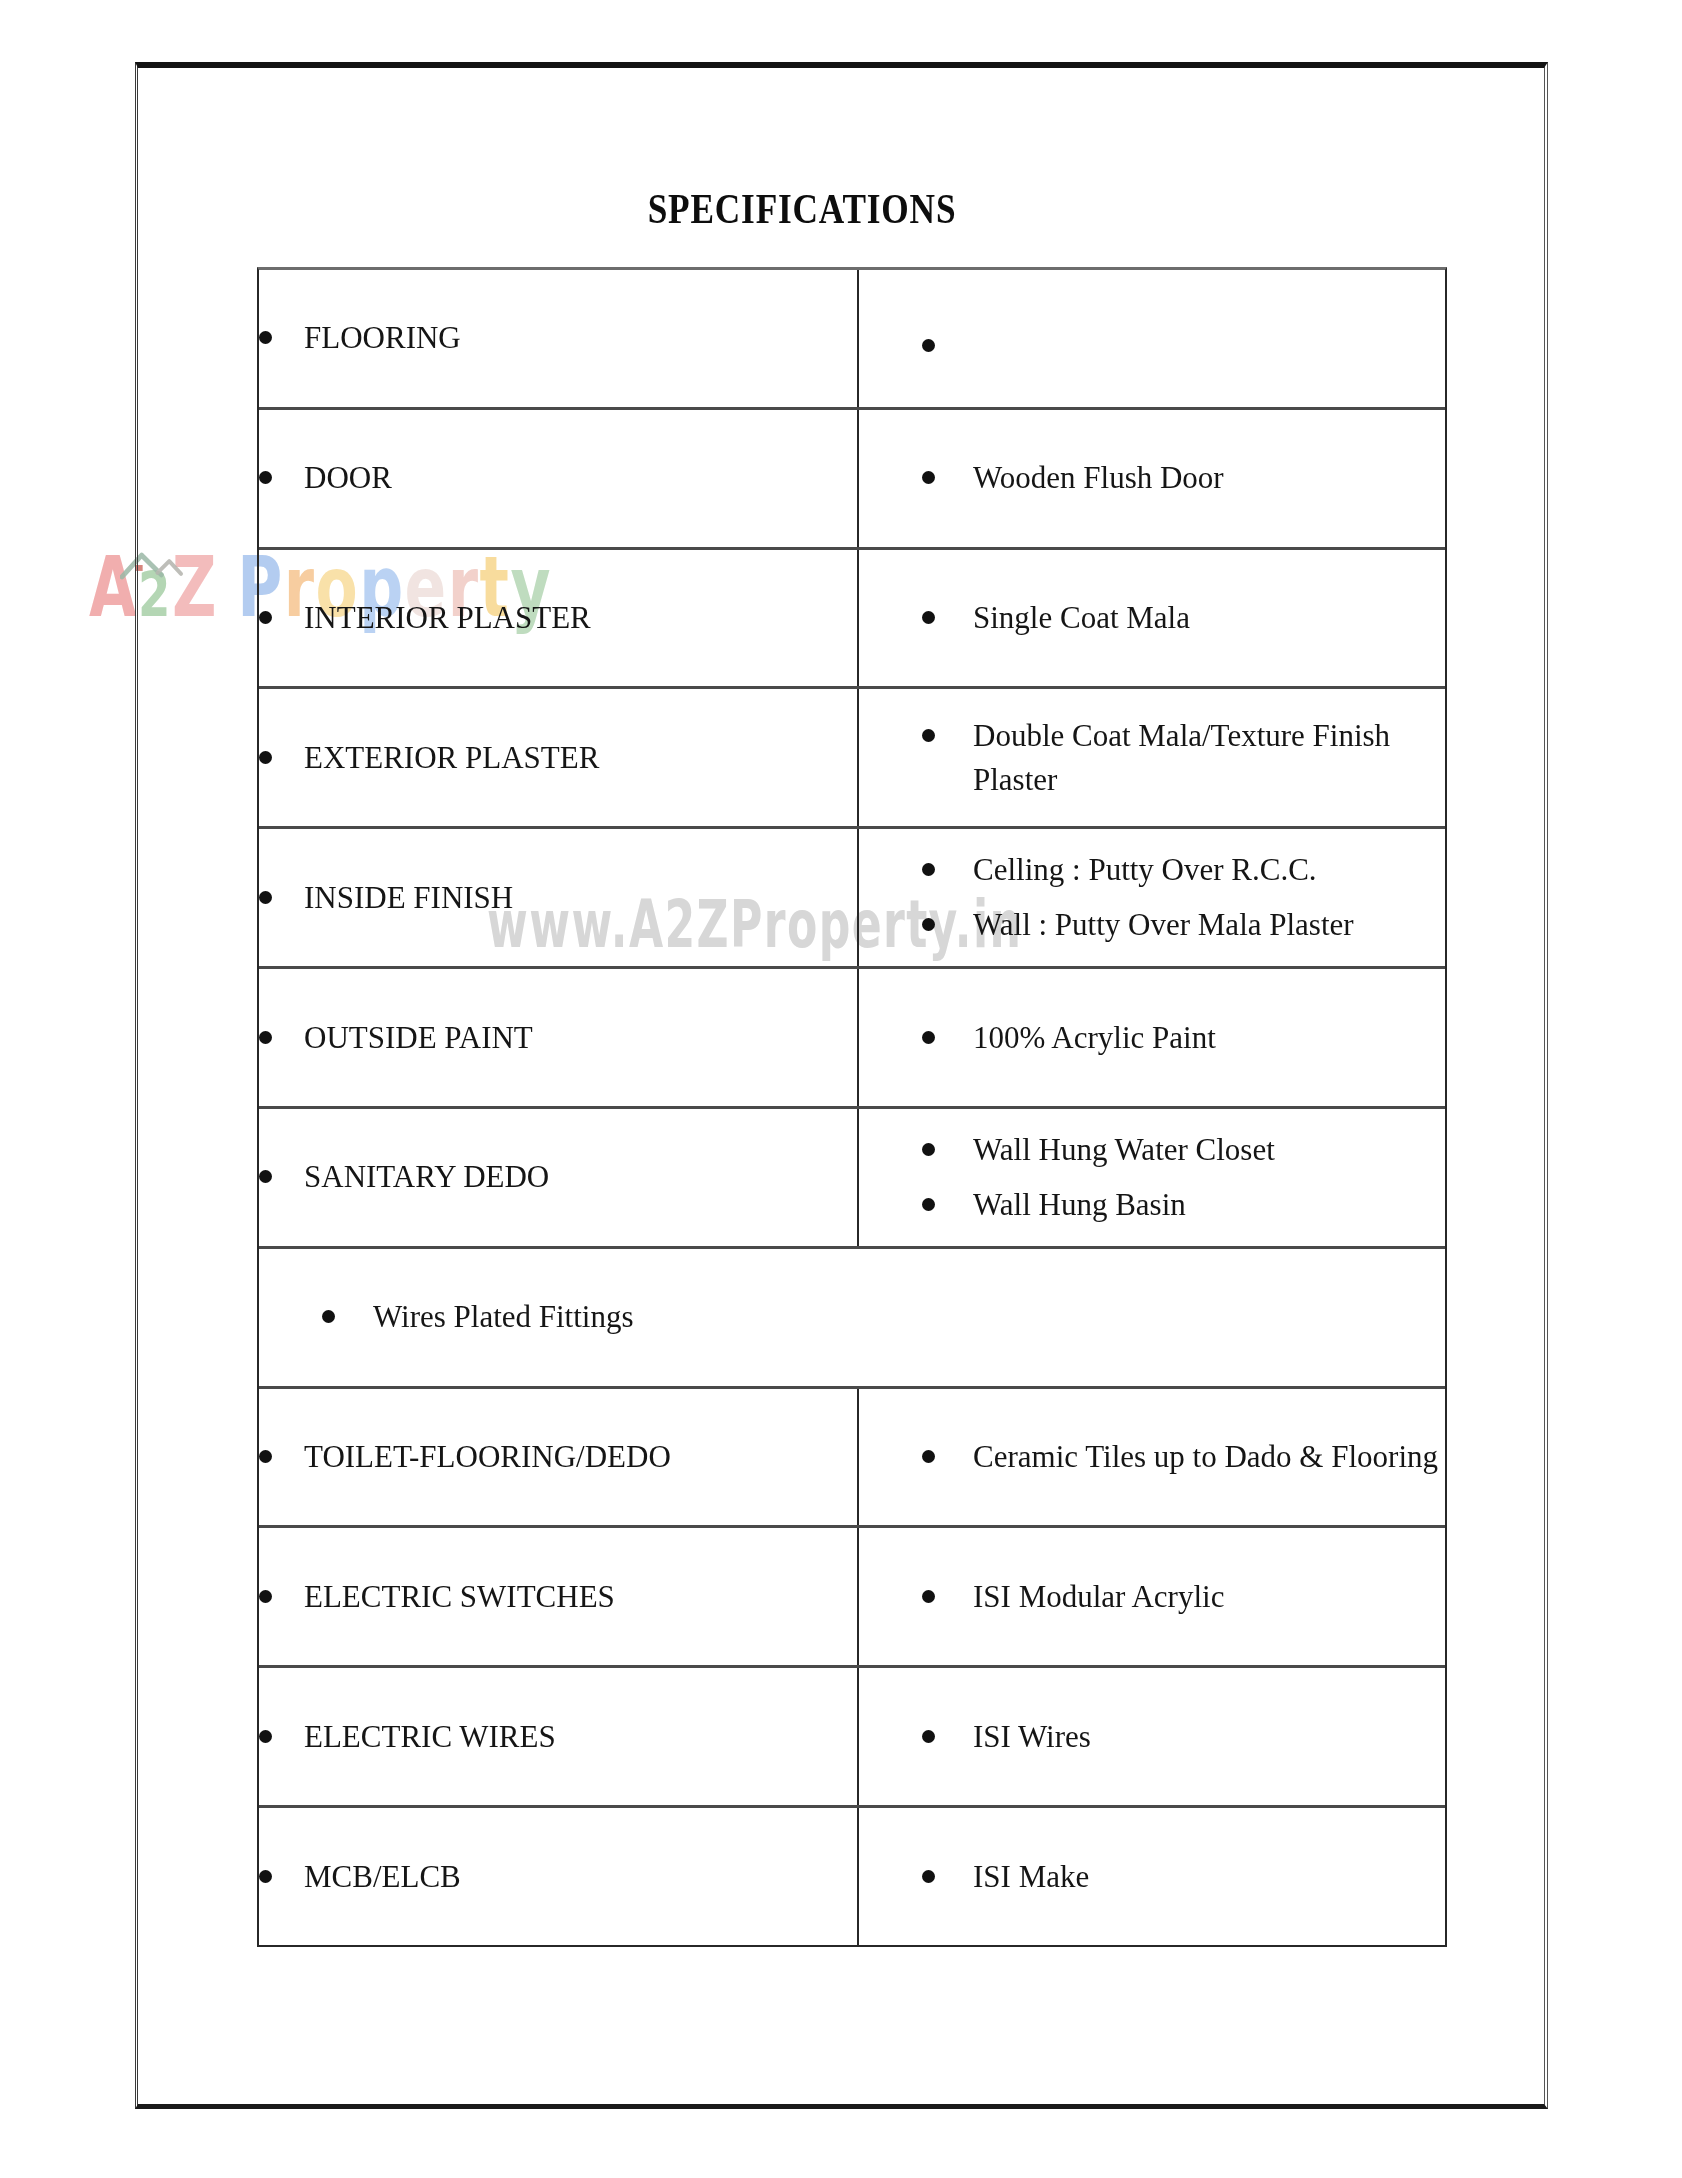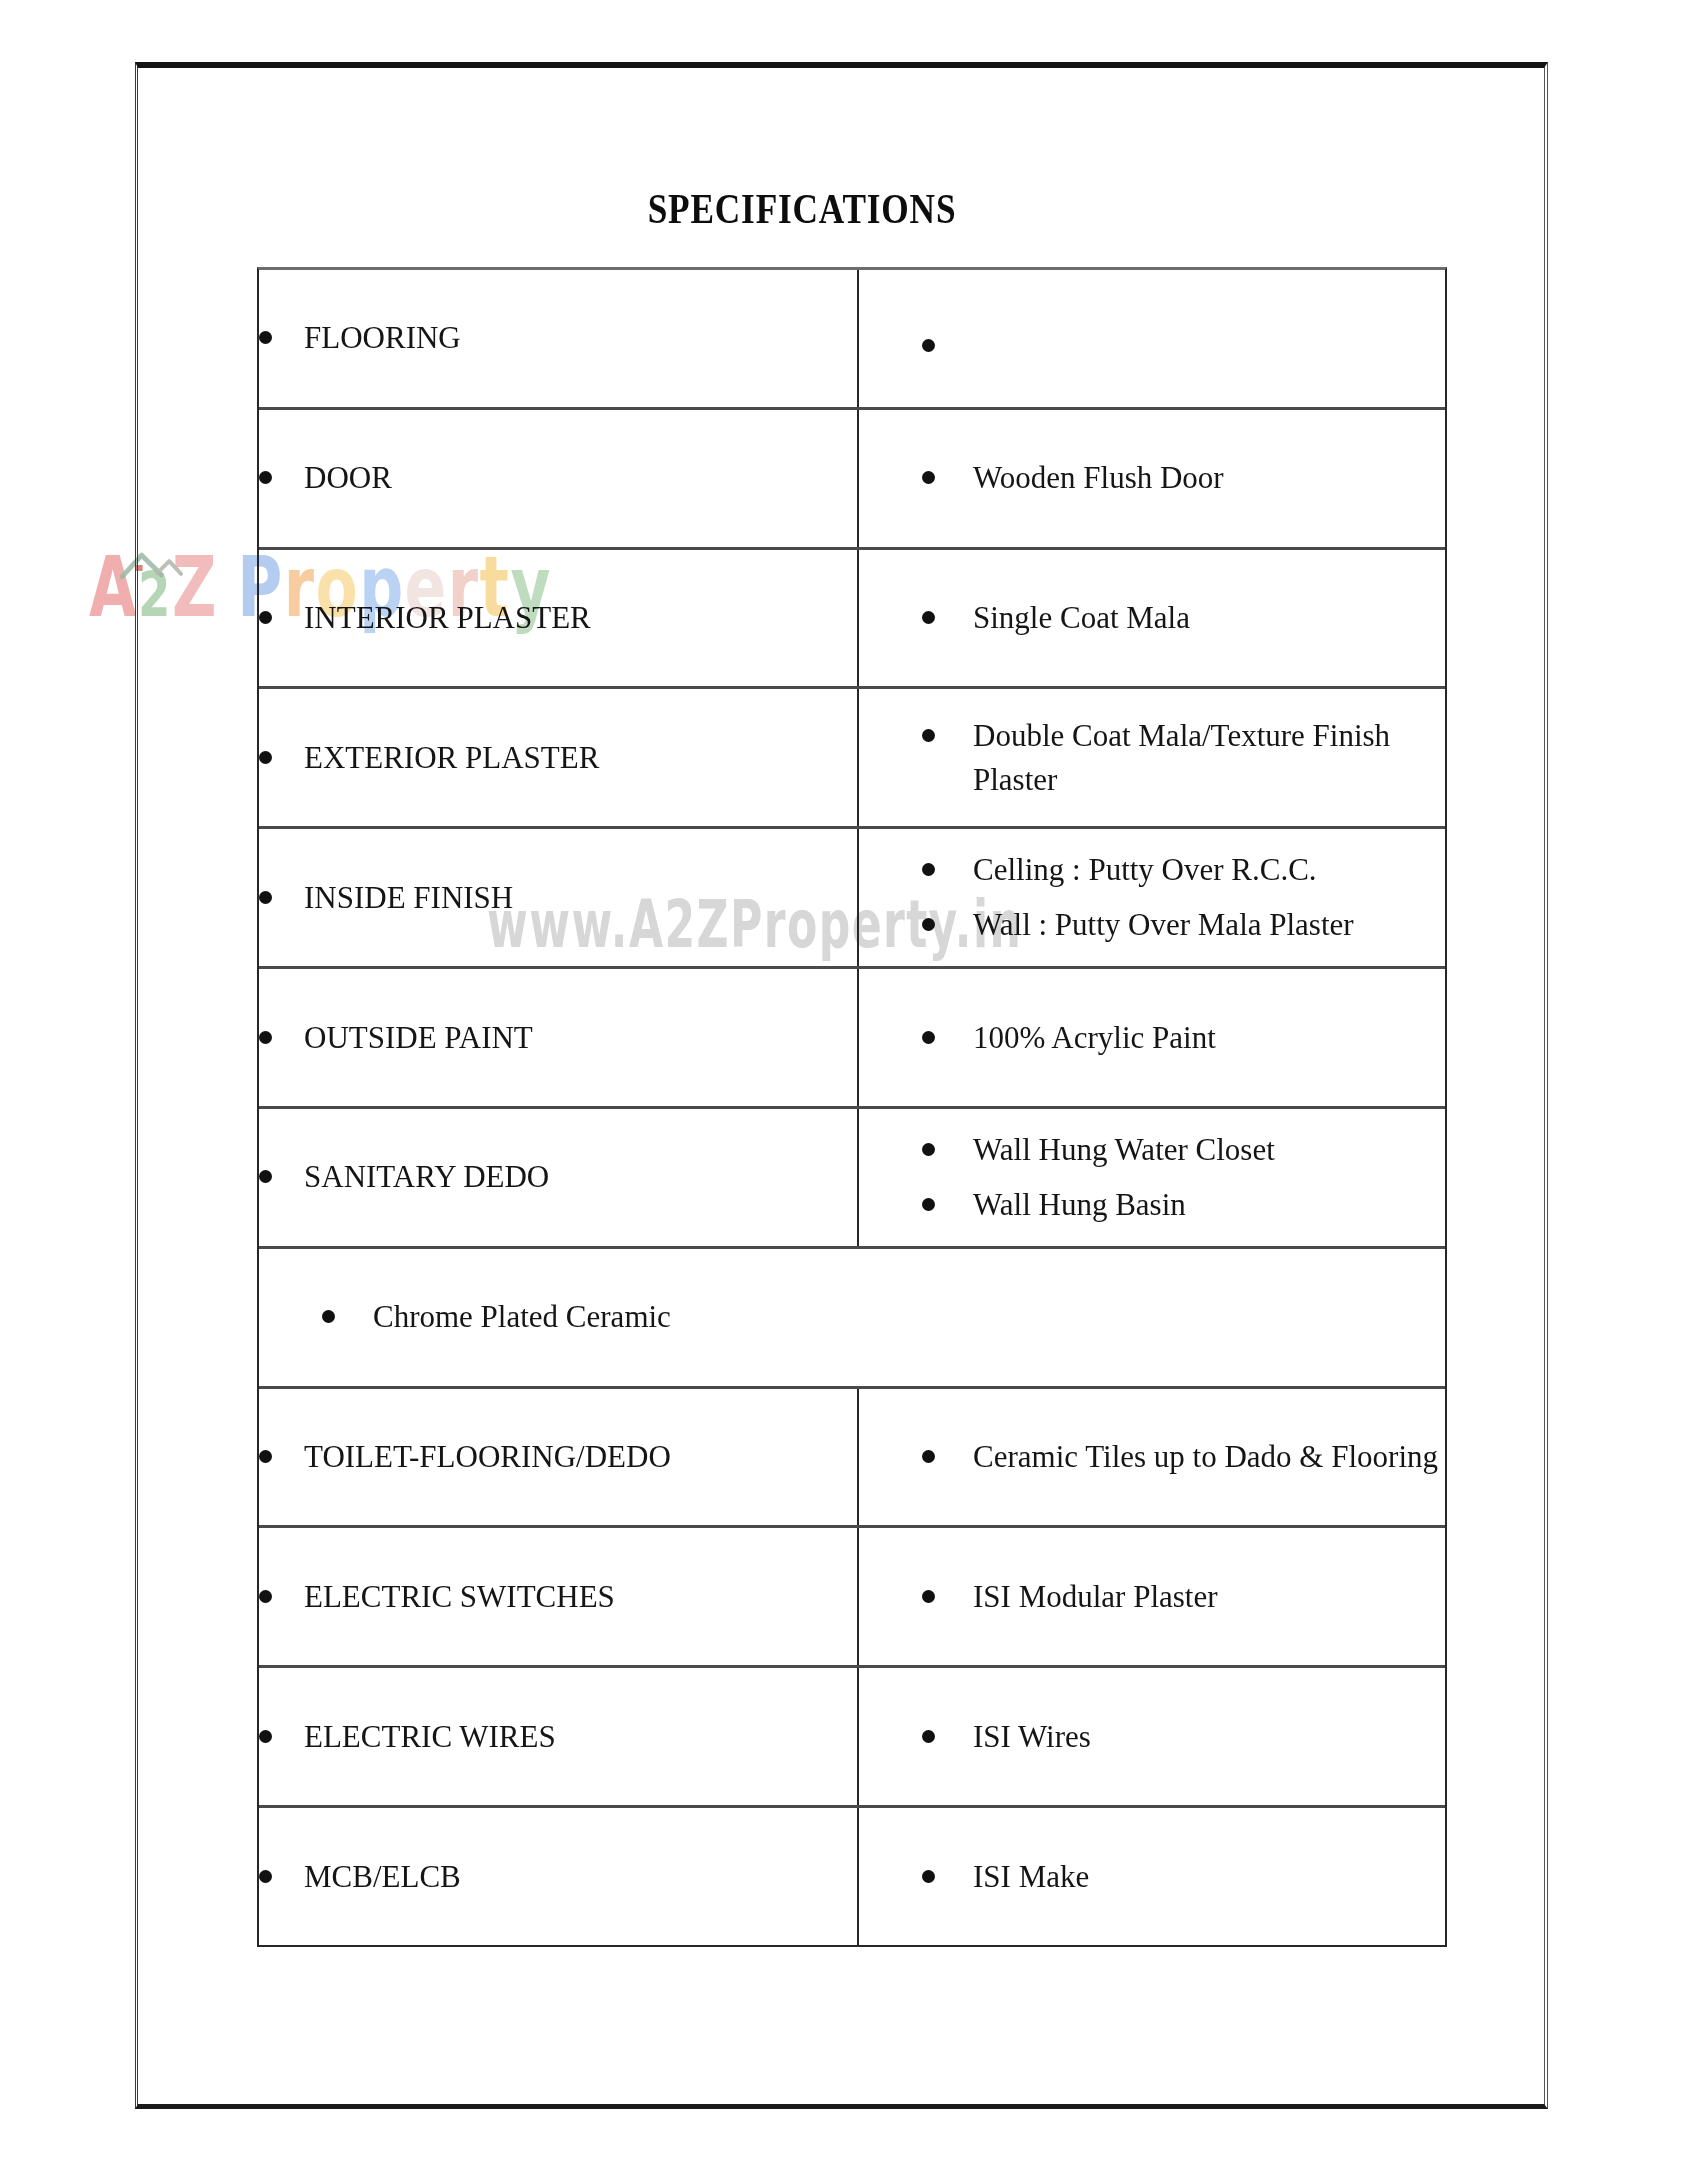--- a/index.html
+++ b/index.html
@@ -195,21 +195,21 @@
           <div class="item">
             <span class="bullet"></span>
             <span class="txt nowrap">Wall Hung Basin</span>
           </div>
         </div>
       </div>
       <div class="row">
         <div class="cell cell-r">
           <div class="item">
             <span class="bullet"></span>
-            <span class="txt nowrap">Chrome Plated Ceramic</span>
+            <span class="txt nowrap">Wires Plated Fittings</span>
           </div>
         </div>
       </div>
       <div class="row">
         <div class="cell cell-l">
           <div class="item">
             <span class="bullet"></span>
             <span class="txt nowrap">TOILET-FLOORING/DEDO</span>
           </div>
         </div>
@@ -223,21 +223,21 @@
       <div class="row">
         <div class="cell cell-l">
           <div class="item">
             <span class="bullet"></span>
             <span class="txt nowrap">ELECTRIC SWITCHES</span>
           </div>
         </div>
         <div class="cell cell-r">
           <div class="item">
             <span class="bullet"></span>
-            <span class="txt nowrap">ISI Modular Plaster</span>
+            <span class="txt nowrap">ISI Modular Acrylic</span>
           </div>
         </div>
       </div>
       <div class="row">
         <div class="cell cell-l">
           <div class="item">
             <span class="bullet"></span>
             <span class="txt nowrap">ELECTRIC WIRES</span>
           </div>
         </div>

